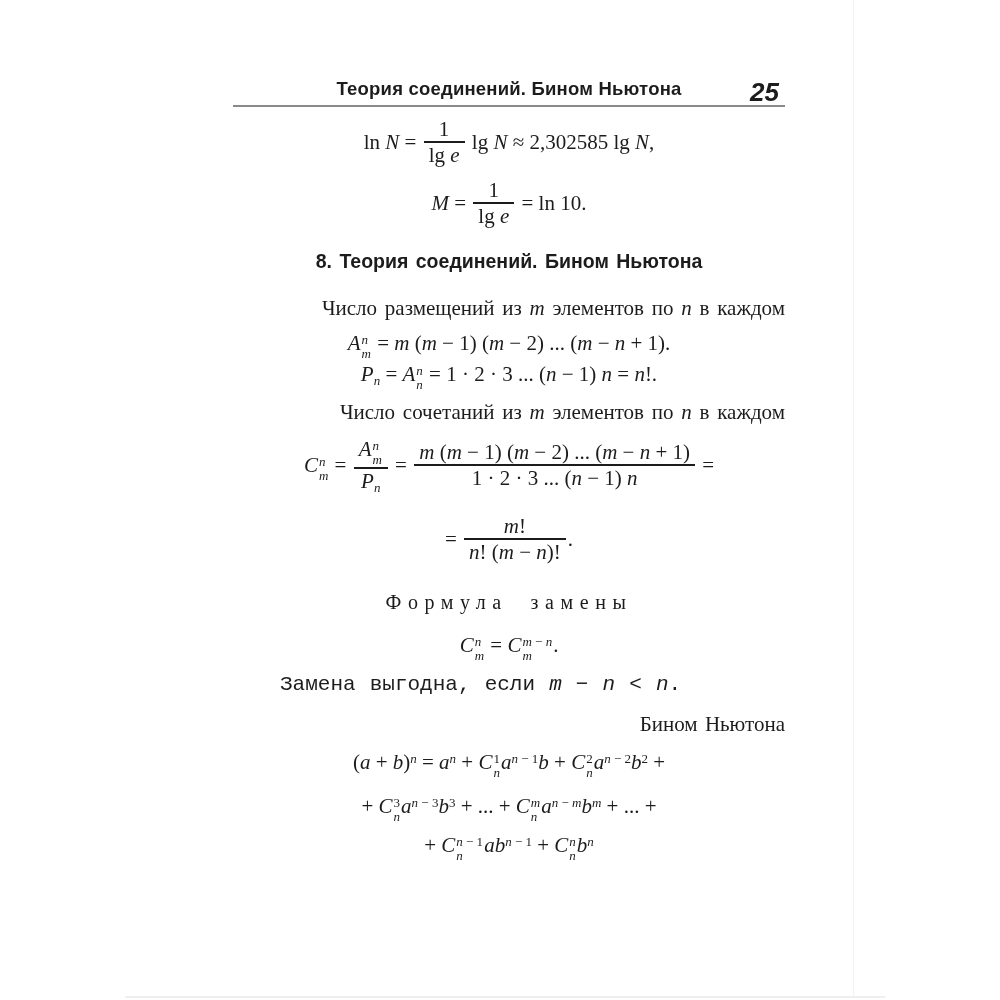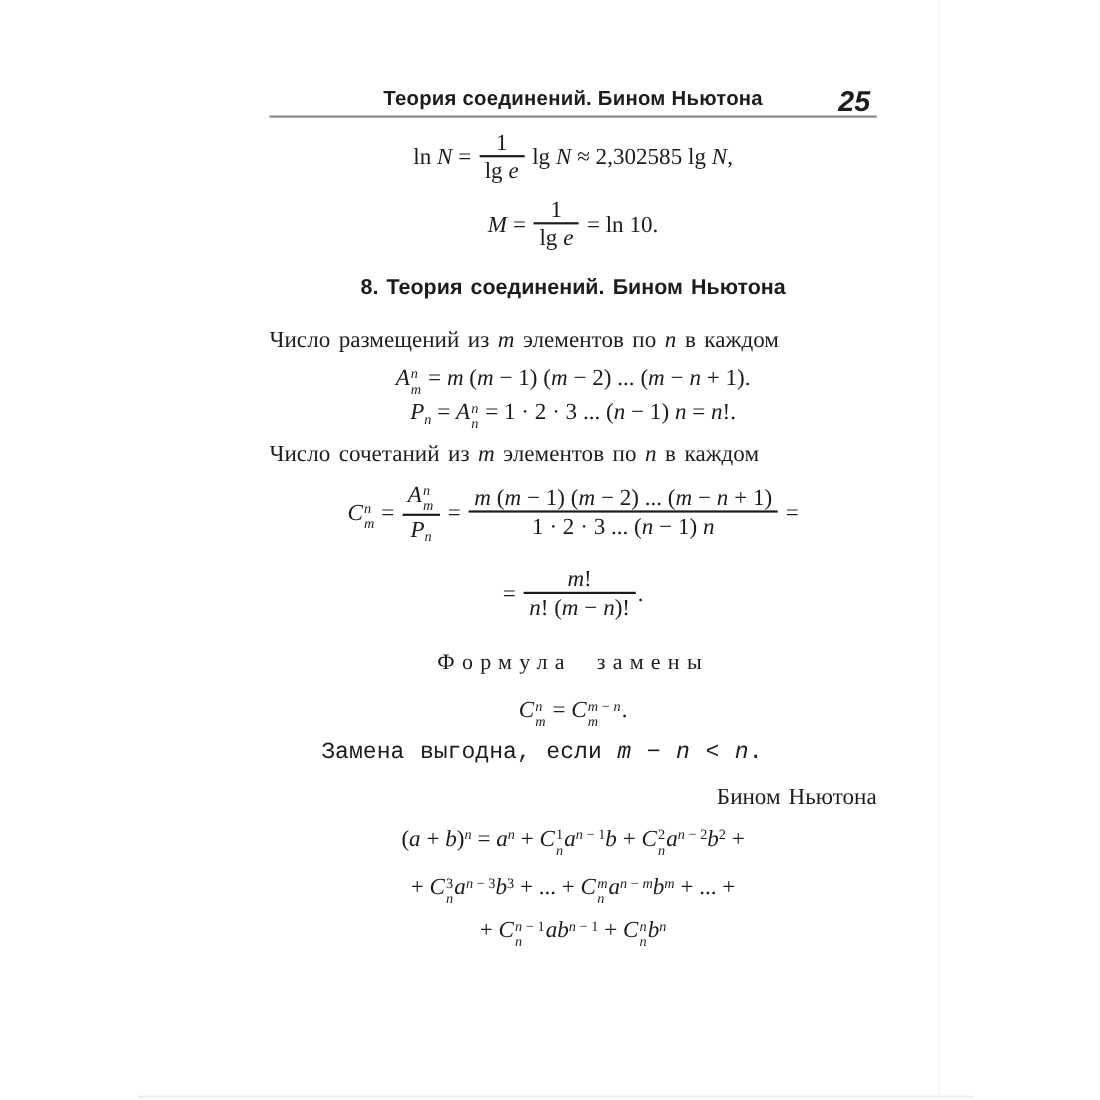--- a/index.html
+++ b/index.html
@@ -12,30 +12,30 @@
     position:relative;
     width:1000px;height:1000px;
     background:var(--paper);
     overflow:hidden;
     font-family:"Liberation Serif",serif;
     color:var(--ink);
   }
   .edge-right{position:absolute;top:0;left:853px;width:1px;height:997px;background:#f2f2f2;}
   .edge-bottom{position:absolute;top:996px;left:125px;width:760px;height:2px;background:#efefef;}
 
-  .column{position:absolute;left:245px;top:78px;width:552px;}
+  .column{position:absolute;left:233px;top:78px;width:552px;}
 
   .running-head{position:relative;height:24px;font-family:"Liberation Sans",sans-serif;font-weight:700;}
   .rh-title{display:block;text-align:center;font-size:18.5px;letter-spacing:0.2px;}
   .rh-page{position:absolute;right:6px;top:-1px;font-size:26px;font-style:italic;}
   .rule{height:2px;background:var(--rule);margin-top:3px;}
 
   
   .blk-math{text-align:center;font-size:21px;line-height:1.3;white-space:nowrap;}
-  .blk-text{font-size:21px;line-height:1.25;text-align:left;word-spacing:2.5px;}
+  .blk-text{font-size:21px;line-height:1.25;text-align:right;word-spacing:2.5px;}
   .blk-text.indent{text-align:left;text-indent:47px;word-spacing:1.5px;font-family:Liberation Mono, monospace;}
   .blk-hsans{font-family:"Liberation Sans",sans-serif;font-weight:700;font-size:19.5px;text-align:center;word-spacing:2px;}
   .blk-hspaced{text-align:center;font-size:20px;letter-spacing:0.33em;word-spacing:0.55em;}
   .blk-hserif{text-align:right;font-size:21px;font-weight:400;word-spacing:2px;}
 
   
   [data-name="formula-ln-n"]{margin-top:12px;}
   [data-name="formula-modulus"]{margin-top:10px;}
   [data-name="section-heading"]{margin-top:18px;}
   [data-name="para-arrangements"]{margin-top:22px;}

